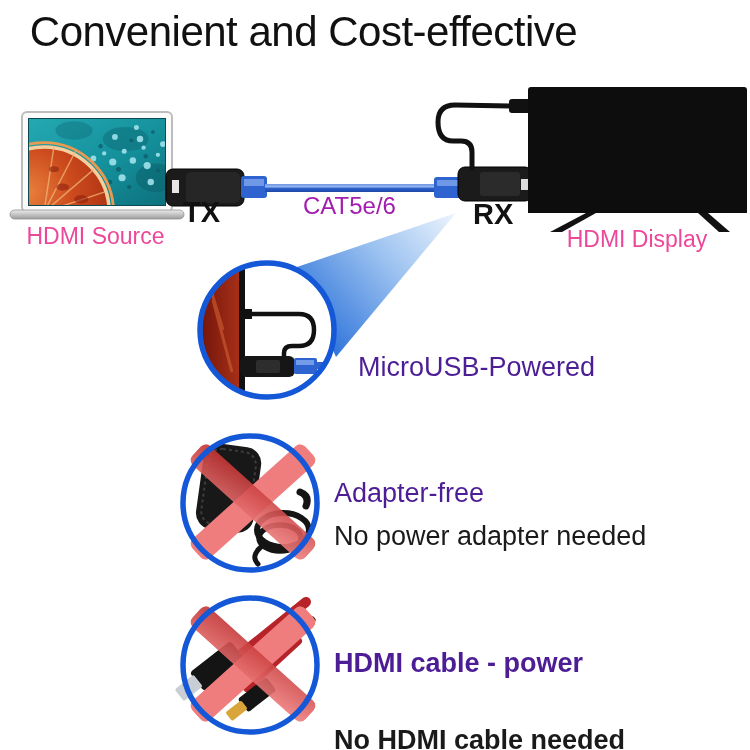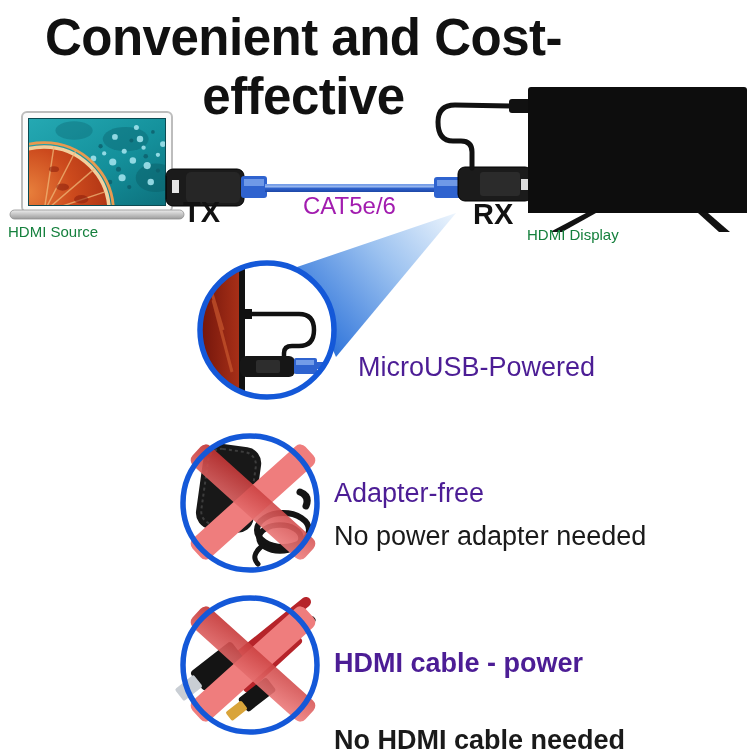--- a/index.html
+++ b/index.html
@@ -3,23 +3,23 @@
 <meta charset="utf-8">
 <style>
   html,body{margin:0;padding:0;}
   body{
     width:750px;height:750px;position:relative;background:#ffffff;
     font-family:"Liberation Sans", sans-serif;color:#1a1a1a;overflow:hidden;
   }
   .abs{position:absolute;}
   #title{
     top:8px;left:0;width:607px;text-align:center;
-    font-size:51px;font-weight:bold;letter-spacing:-0.5px;color:#111;
+    font-size:42px;font-weight:normal;letter-spacing:-0.5px;color:#111;
   }
-  .dev-label{font-size:15px;color:#15803d;}
+  .dev-label{font-size:23px;color:#ec4899;text-align:center;}
   .unit-label{font-size:29px;font-weight:bold;color:#111;}
   .cable-label{font-size:24px;color:#a21caf;text-align:center;}
   .feat-title{font-size:27px;color:#4c1d95;white-space:nowrap;}
   .feat-sub{font-size:27px;color:#1a1a1a;white-space:nowrap;}
   .feat-bold{font-weight:700;}
   svg{display:block;}
 </style>
 </head>
 <body>
 

